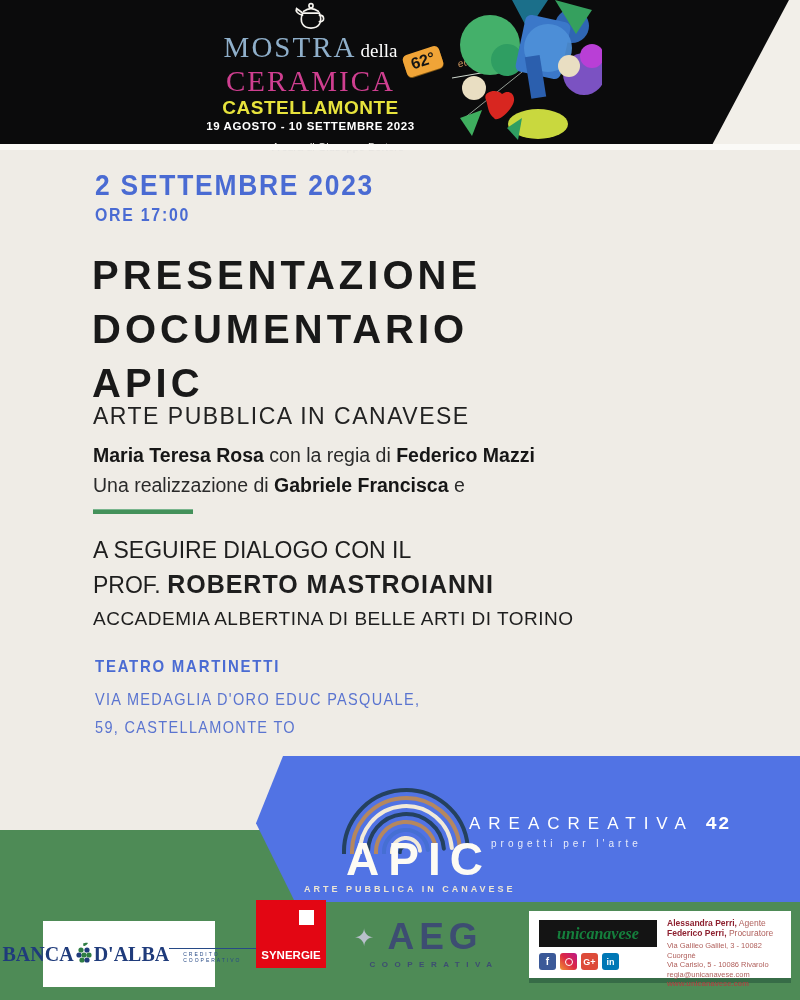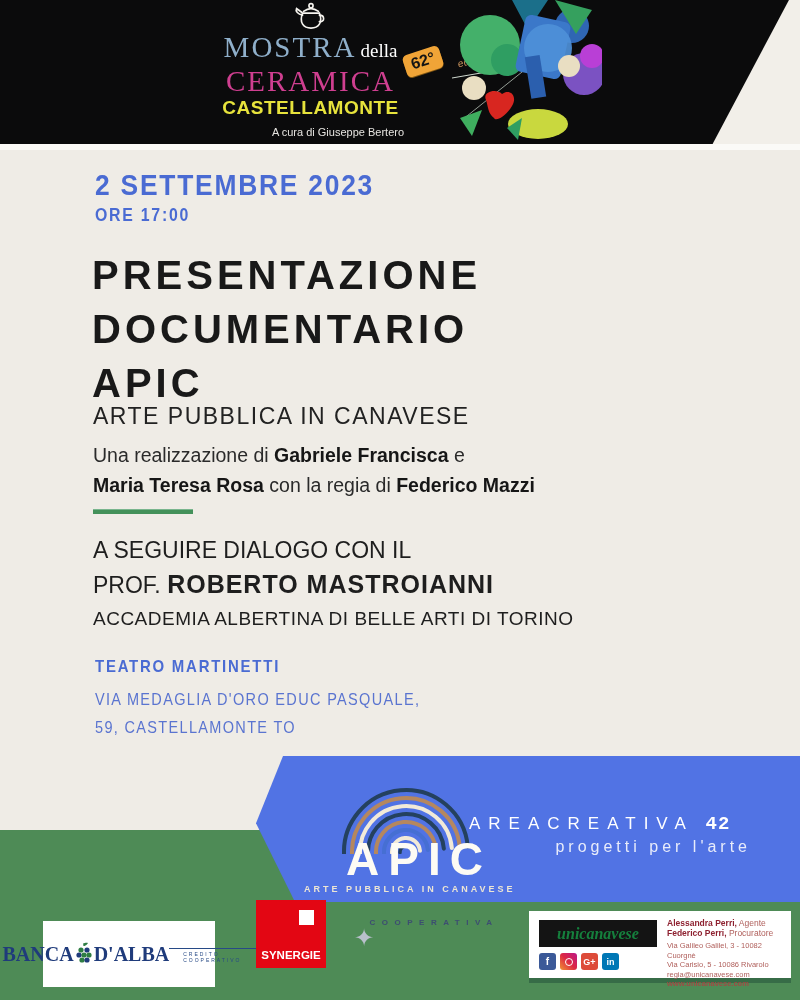--- a/index.html
+++ b/index.html
@@ -53,22 +53,22 @@
   .green-band { position:absolute; left:0; top:830px; width:800px; height:170px; background:#4e8b56; }
   .blue-ribbon { position:absolute; left:256px; top:756px; width:544px; height:146px; background:#5173e4;
                  clip-path:polygon(27px 0, 100% 0, 100% 100%, 39px 100%, 0 46%); }
   .fp { position:absolute; left:78px; top:6px; }
   .apic-word { position:absolute; left:90px; top:76px; color:#fdfbf4; font-weight:bold;
                font-size:46px; letter-spacing:9px; }
   .apic-sub  { position:absolute; left:48px; top:128px; color:#ece5d4; font-size:9px;
                font-weight:bold; letter-spacing:3px; }
   .area-line { position:absolute; left:213px; top:57px; color:#fff; font-size:17px; letter-spacing:8px; }
   .area-num  { font-weight:bold; font-size:19px; letter-spacing:1px;font-family:Liberation Mono, monospace; }
-  .area-tag  { position:absolute; left:235px; top:82px; width:260px; text-align:right;
-               color:#e8ecfa; font-size:16px; letter-spacing:4px; }
+  .area-tag  { position:absolute; left:235px; top:82px; width:260px; text-align:left;
+               color:#e8ecfa; font-size:10px; letter-spacing:4px; }
 
   
   .banca { position:absolute; left:43px; top:921px; width:172px; height:66px; background:#fff;
            display:flex; flex-direction:row; align-items:center; justify-content:center; }
   .banca-row { display:flex; align-items:flex-end; color:#1f3b7b;
                font-family:"Liberation Serif", serif; font-weight:bold; font-size:20px; }
   .banca-row svg { margin:0 1px 2px; }
   .banca-sub { color:#274a86; font-size:5px; letter-spacing:2px; margin-top:3px;
                border-top:1px solid #274a86; padding:2px 14px 0; }
   .synergie { position:absolute; left:256px; top:900px; width:70px; height:68px; background:#e30613; }
@@ -111,20 +111,21 @@
           <path d="M11 12 C7 22 12 28 20 28 C28 28 33 22 29 12"></path>
           <path d="M11 14 C6 13 3 10 4.5 7 L10 11"></path>
           <path d="M29 14 C35 14 35 22 29 21"></path>
         </g>
       </svg>
       <div class="mostra-line">
         <span class="mostra">MOSTRA</span><span class="della">della</span>
       </div>
       <div class="ceramica">CERAMICA</div>
       <div class="castellamonte">CASTELLAMONTE</div>
+      <div class="banner-dates">19 AGOSTO - 10 SETTEMBRE 2023</div>
       <div class="curator">A cura di Giuseppe Bertero</div>
     </div>
 
     <div class="edition-badge">62°</div>
     <div class="edition-label">edizione</div>
 
     <svg class="art" width="150" height="143" viewBox="0 0 150 143">
       <line x1="0" y1="78" x2="150" y2="52" stroke="#cfd8cf" stroke-width="1"></line>
       <line x1="10" y1="120" x2="135" y2="20" stroke="#b9c4b9" stroke-width="0.8"></line>
       <polygon points="60,0 96,0 76,30" fill="#1b6f8a"></polygon>
@@ -154,22 +155,22 @@
 
   <div class="main-title">
     <div>PRESENTAZIONE</div>
     <div>DOCUMENTARIO</div>
     <div>APIC</div>
   </div>
 
   <div class="subtitle">ARTE PUBBLICA IN CANAVESE</div>
 
   <div class="credits">
+    <div><b>Maria Teresa Rosa</b><span> con la regia di </span><b>Federico Mazzi</b></div>
     <div><span>Una realizzazione di </span><b>Gabriele Francisca</b><span> e</span></div>
-    <div><b>Maria Teresa Rosa</b><span> con la regia di </span><b>Federico Mazzi</b></div>
   </div>
 
   <div class="divider"></div>
 
   <div class="dialog">
     <div>A SEGUIRE DIALOGO CON IL</div>
     <div><span>PROF. </span><span class="prof-name">ROBERTO MASTROIANNI</span></div>
     <div class="affil">ACCADEMIA ALBERTINA DI BELLE ARTI DI TORINO</div>
   </div>
 
@@ -221,20 +222,21 @@
     <div class="banca-sub">CREDITO COOPERATIVO</div>
   </div>
 
   <div class="synergie">
     <div class="syn-sq"></div>
     <div class="syn-name">SYNERGIE</div>
   </div>
 
   <div class="aeg">
     <div class="aeg-star">✦</div>
+    <div class="aeg-name">AEG</div>
     <div class="aeg-sub">COOPERATIVA</div>
   </div>
 
   <div class="uni">
     <div class="uni-logo">unicanavese</div>
     <div class="uni-social">
       <div class="s-icon s-fb">f</div>
       <div class="s-icon s-ig">
           <span></span>
         </div>

